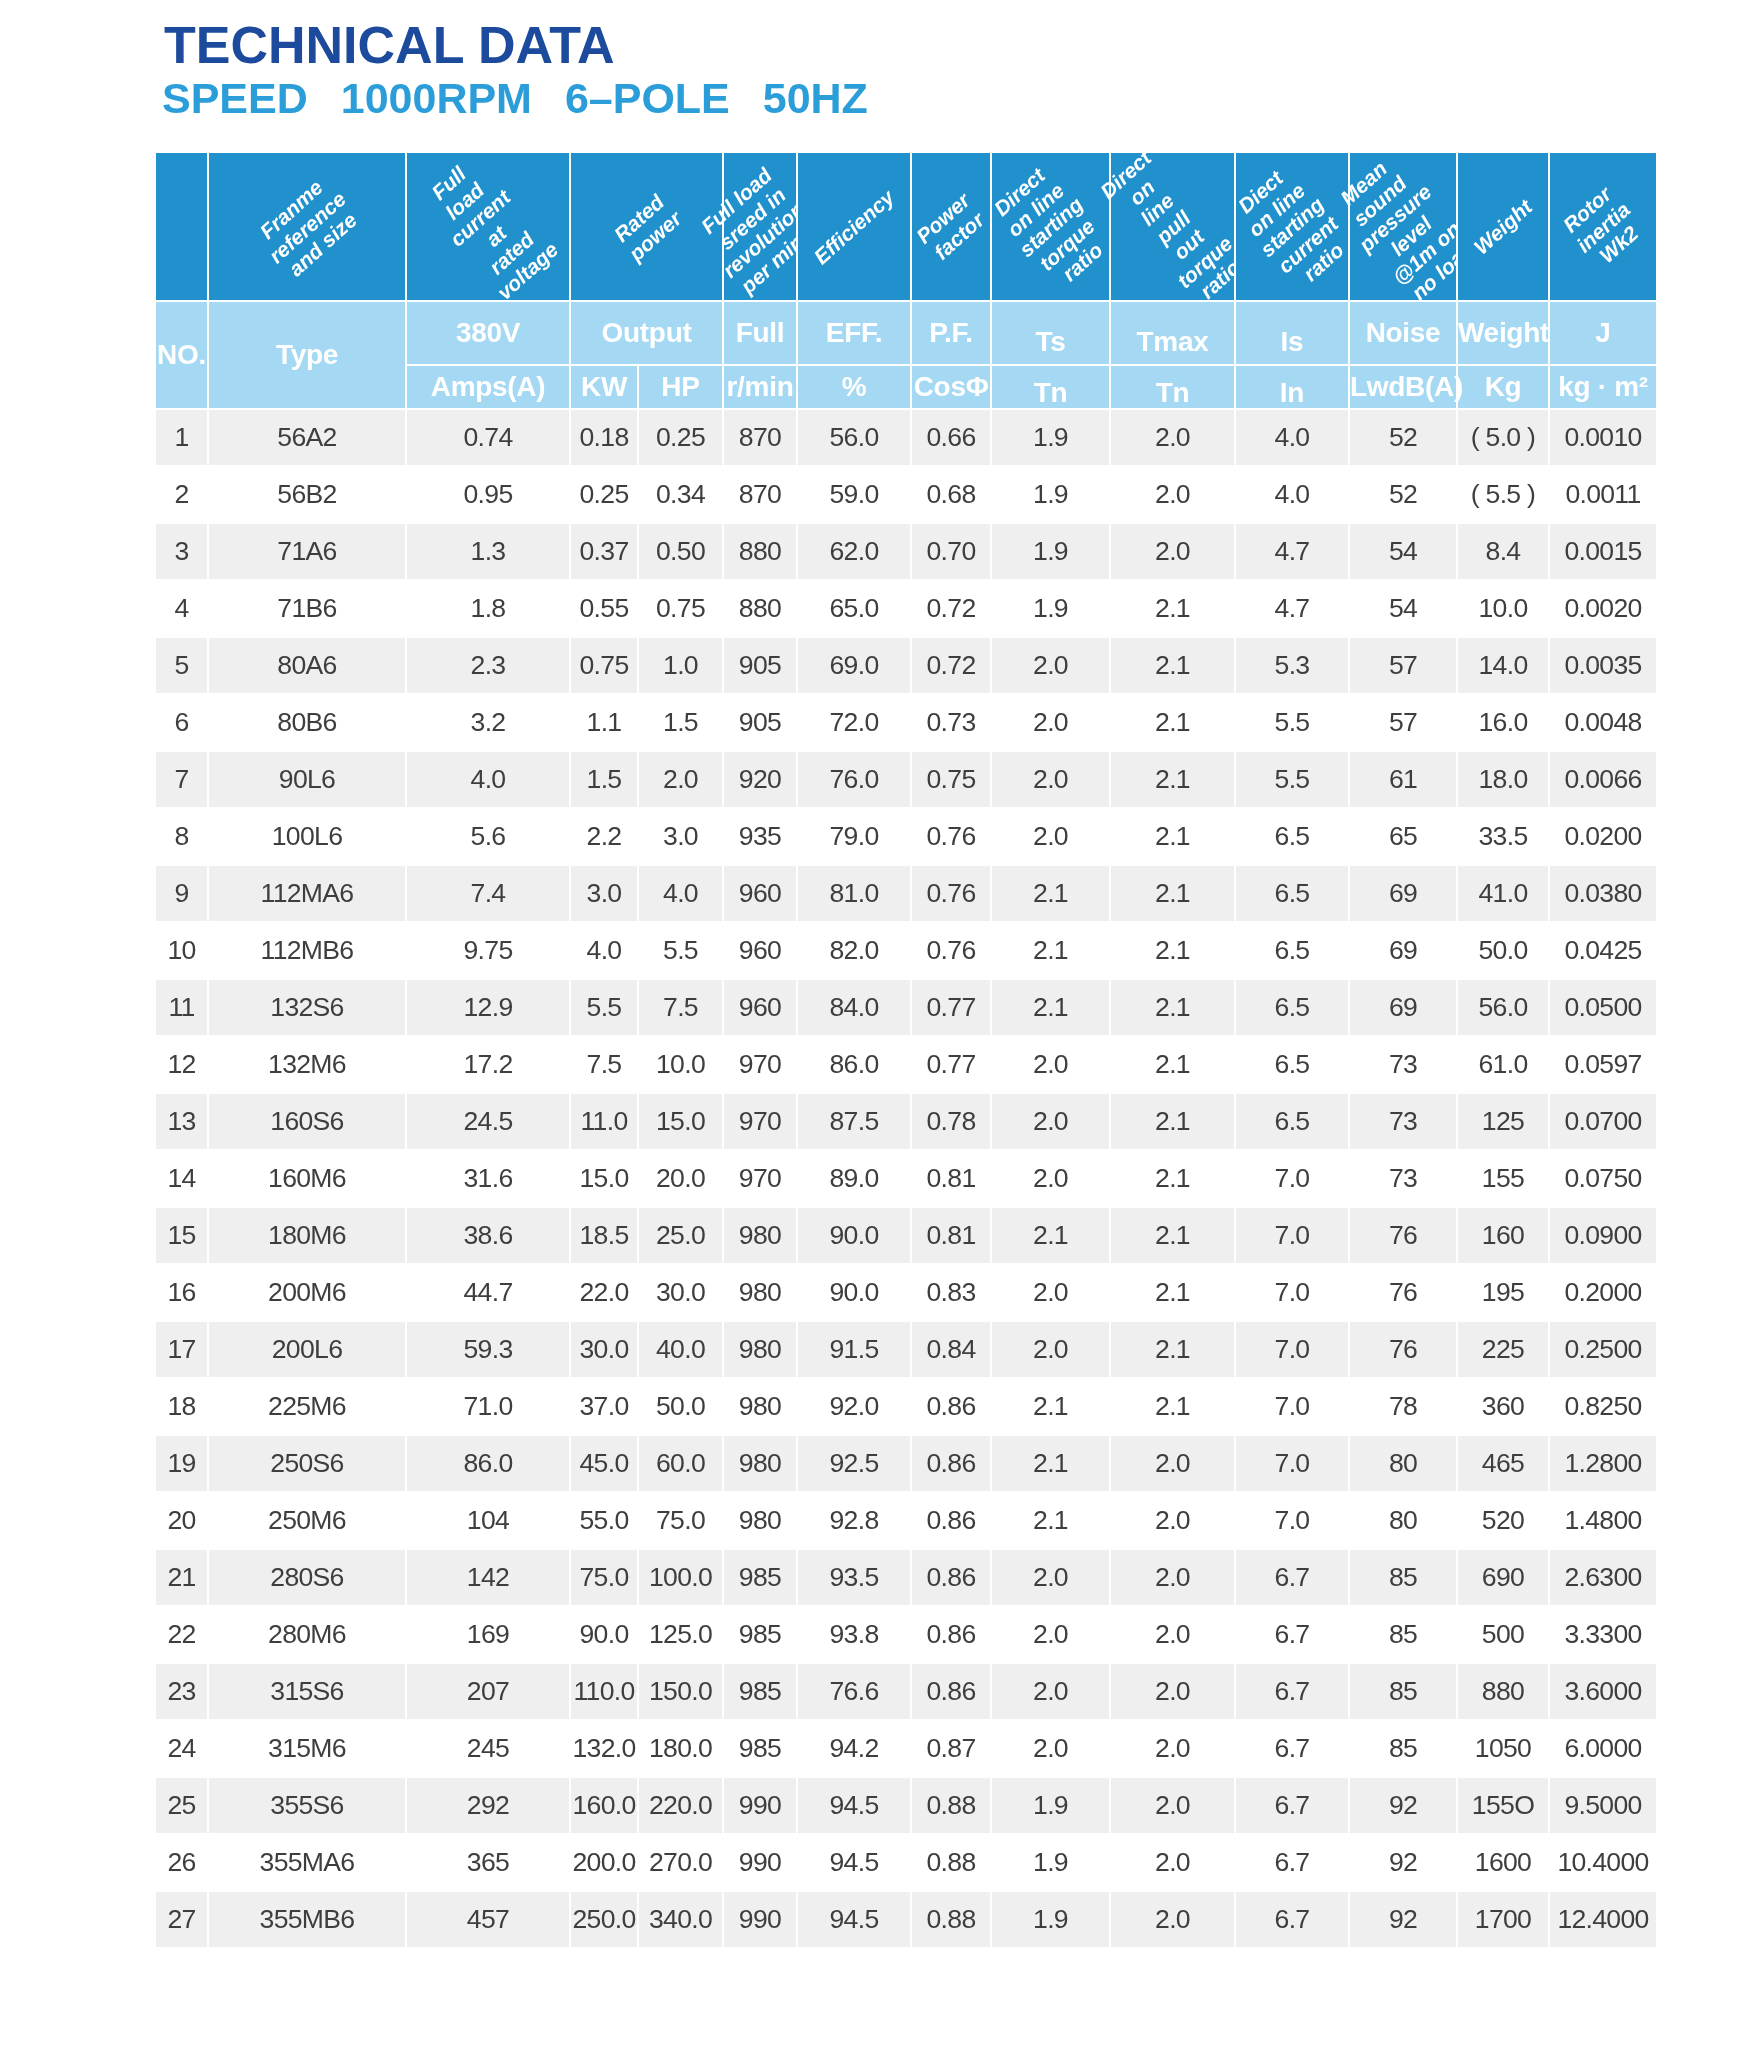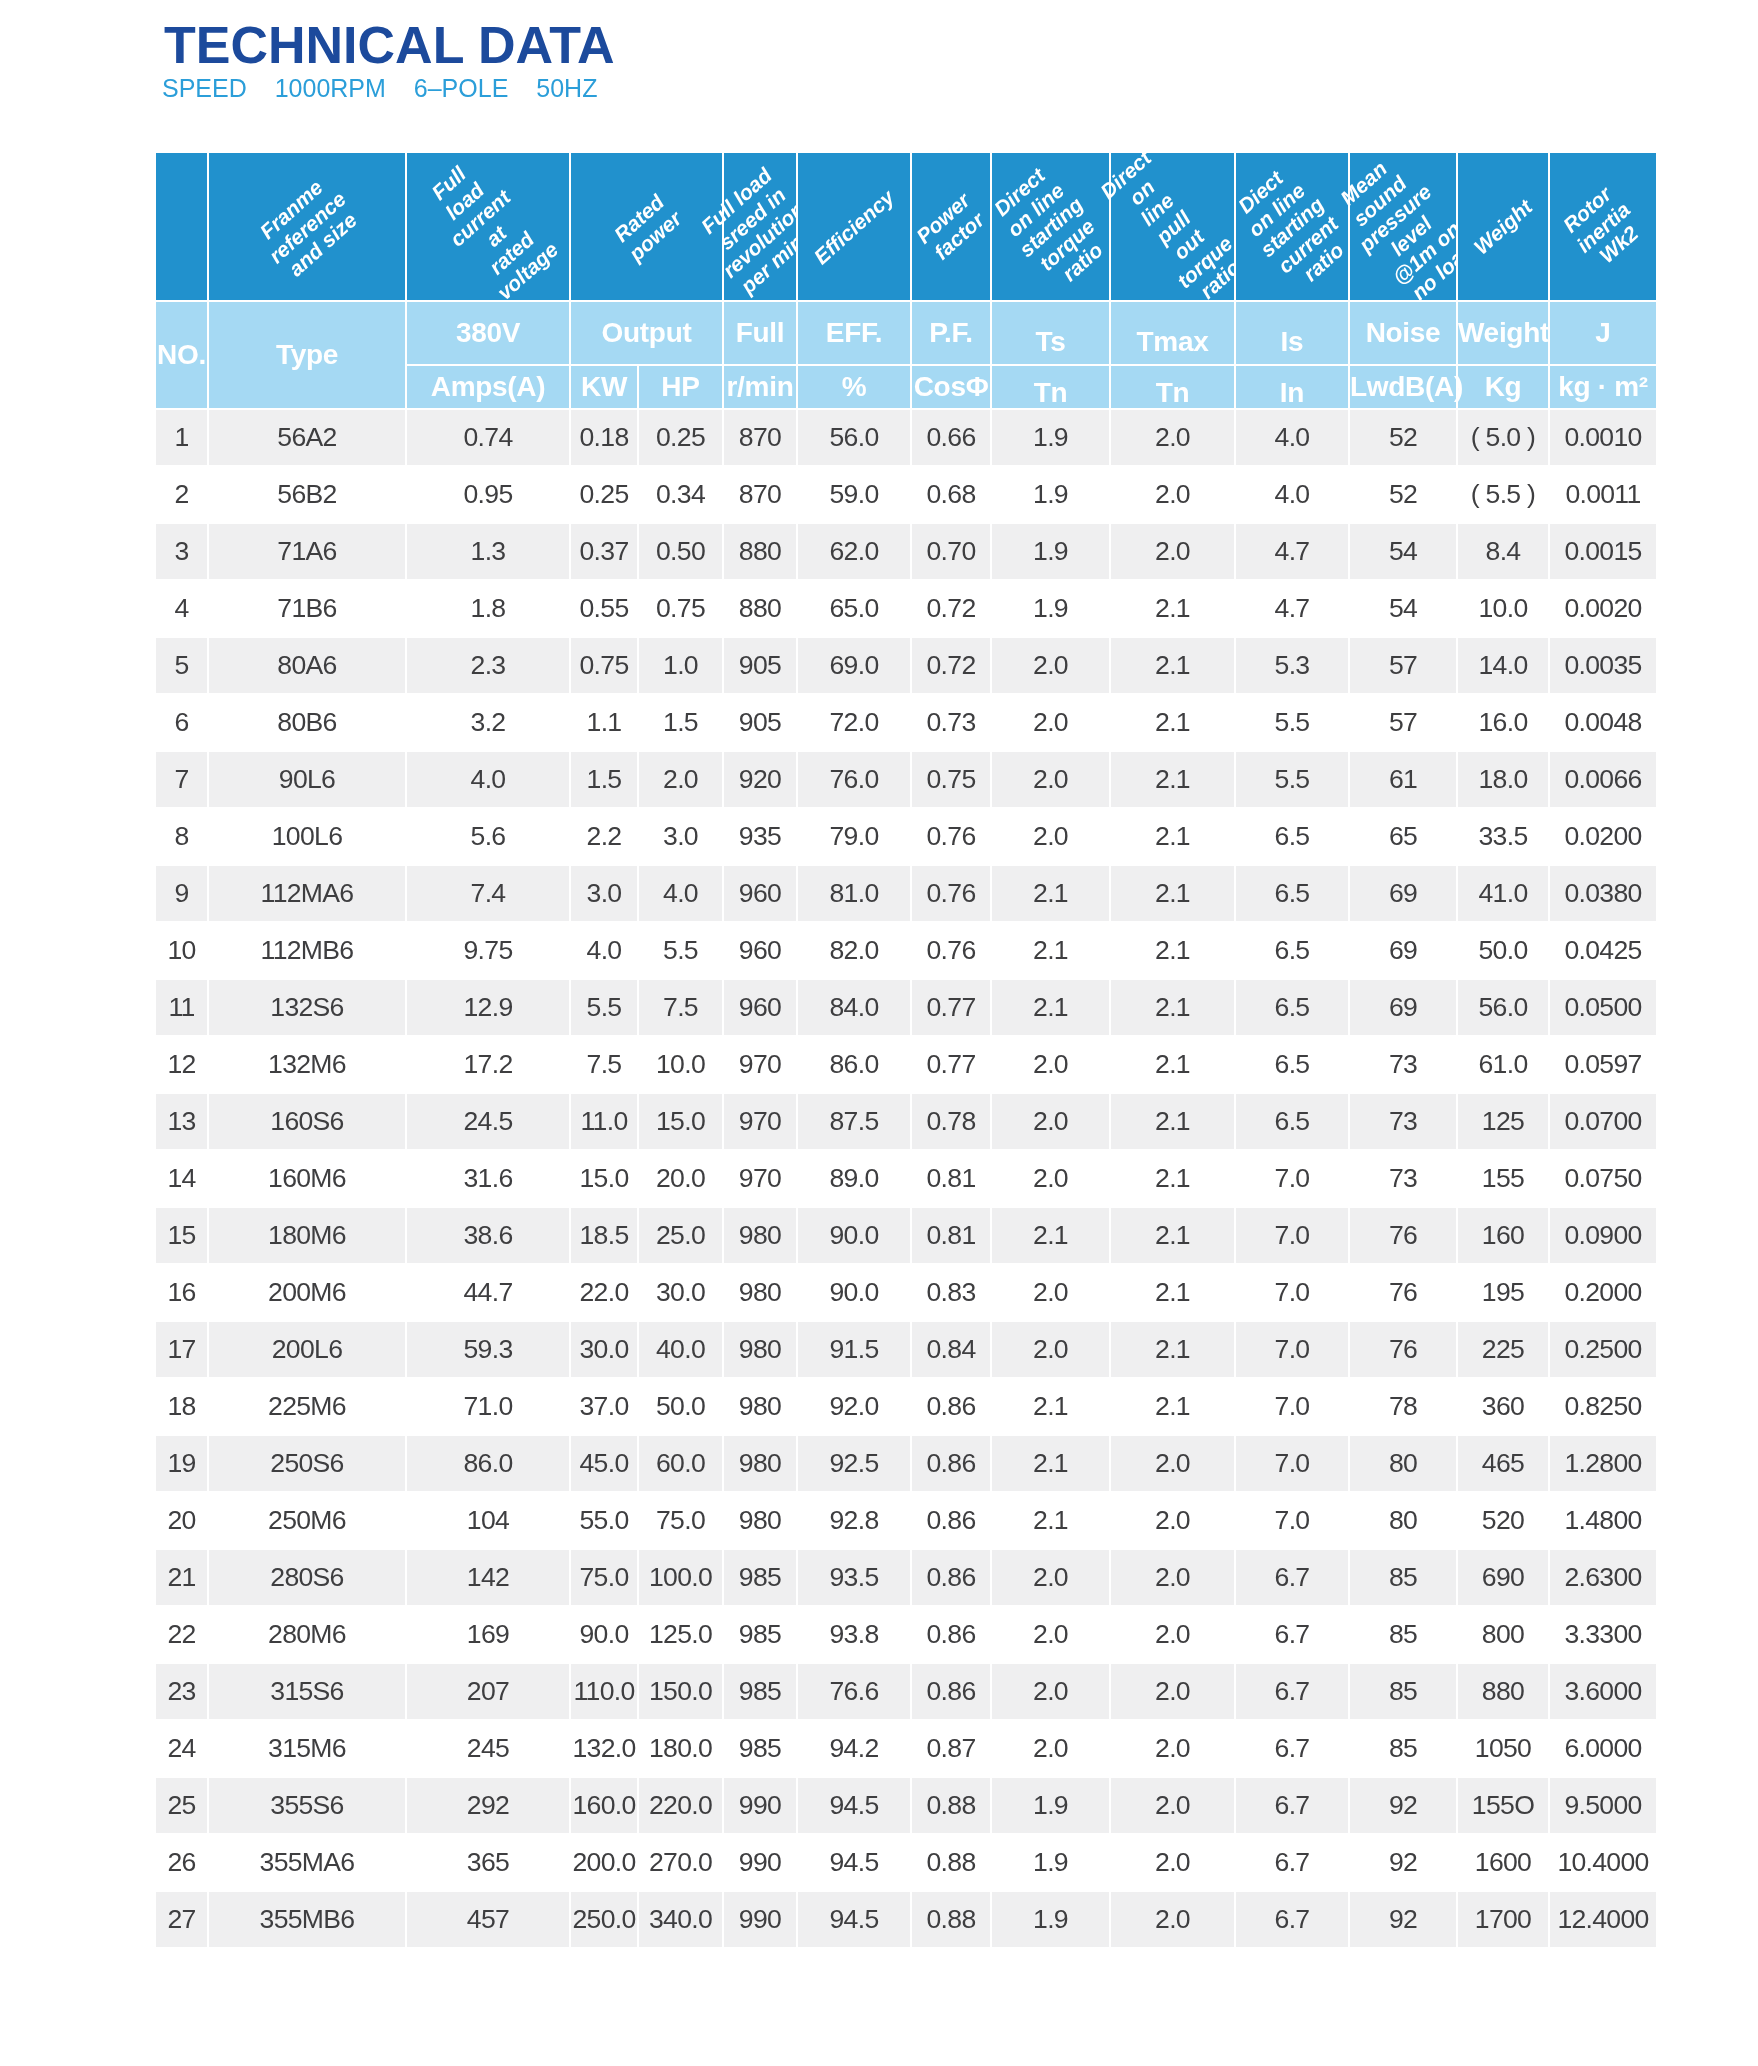--- a/index.html
+++ b/index.html
@@ -15,21 +15,21 @@
     width:1758px;height:2066px;background:#ffffff;position:relative;
     font-family:"Liberation Sans",sans-serif;
   }
   .page-title{
     position:absolute;left:164px;top:15.4px;
     font-size:52px;font-weight:900;letter-spacing:0px;
     color:var(--title-color);
   }
   .page-subtitle{
     position:absolute;left:162px;top:74px;
-    font-size:25px;font-weight:400;word-spacing:21px;
+    font-size:43px;font-weight:700;word-spacing:21px;
     color:var(--subtitle-color);
   }
   table.tech{
     position:absolute;left:154px;top:151px;width:1502px;
     border-collapse:collapse;table-layout:fixed;
   }
   col.c-no{width:53px}  col.c-type{width:198px} col.c-amps{width:164px}
   col.c-kw{width:68px}  col.c-hp{width:85px}   col.c-rpm{width:74px}
   col.c-eff{width:114px}col.c-pf{width:80px}   col.c-ts{width:119px}
   col.c-tmax{width:125px}col.c-is{width:114px}  col.c-noise{width:108px}
@@ -508,21 +508,21 @@
         <td>169</td>
         <td>90.0</td>
         <td>125.0</td>
         <td>985</td>
         <td>93.8</td>
         <td>0.86</td>
         <td>2.0</td>
         <td>2.0</td>
         <td>6.7</td>
         <td>85</td>
-        <td>800</td>
+        <td>500</td>
         <td>3.3300</td>
       </tr>
       <tr class="odd">
         <td>23</td>
         <td>315S6</td>
         <td>207</td>
         <td>110.0</td>
         <td>150.0</td>
         <td>985</td>
         <td>76.6</td>

